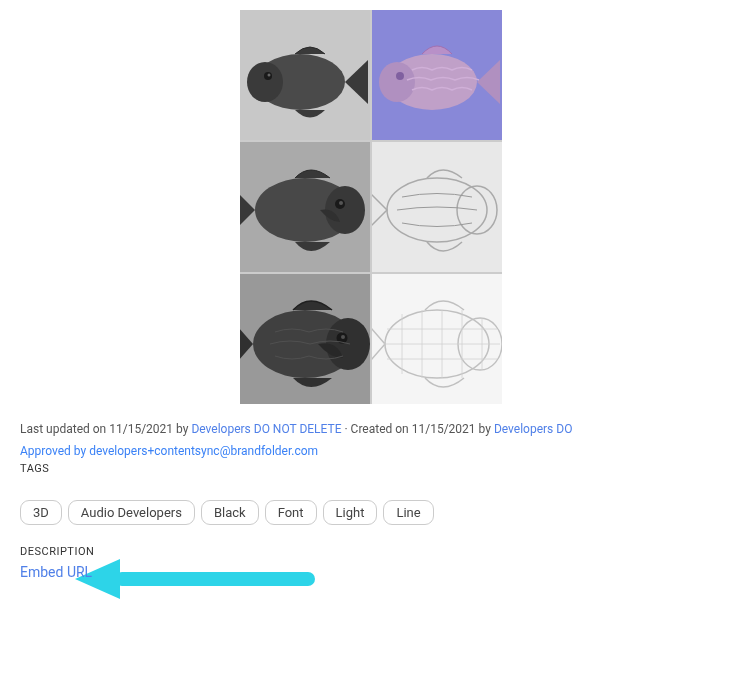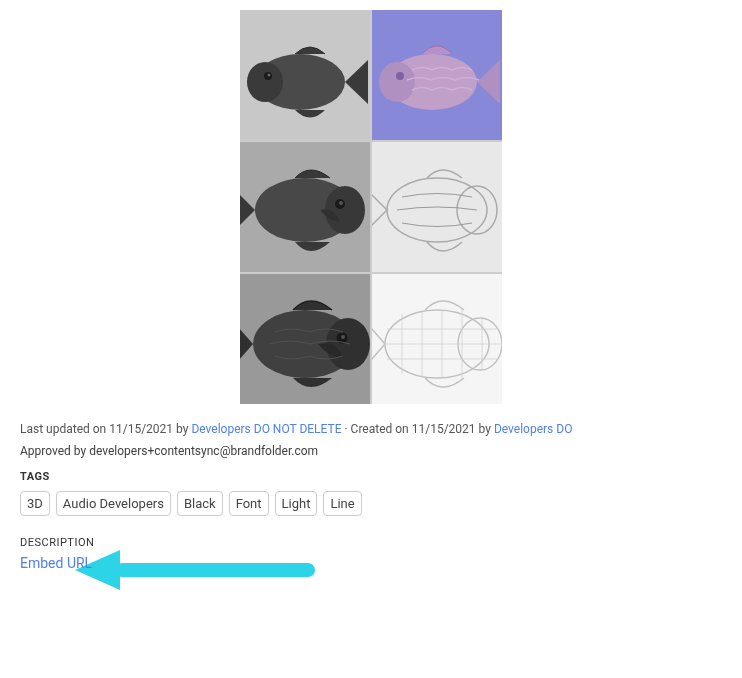--- a/index.html
+++ b/index.html
@@ -98,44 +98,44 @@
       line-height: 1.5;
     }
 
     .last-updated a {
       color: #5080e8;
       text-decoration: none;
     }
 
     .approved-by {
       font-size: 12px;
-      color: #404040;
-      margin-bottom: 12px;
+      color: #3b82f6;
+      margin-bottom: 4px;
     }
 
     
     .tags-label {
       font-size: 11px;
-      font-weight: 700;
+      font-weight: 400;
       color: #333;
       letter-spacing: 0.5px;
-      margin-bottom: 8px;
+      margin-bottom: 25px;
     }
 
     .tags-container {
       display: flex;
       flex-wrap: wrap;
       gap: 6px;
       margin-bottom: 20px;
     }
 
     .tag {
       border: 1px solid #ccc;
-      border-radius: 4px;
-      padding: 4px 6px;
+      border-radius: 9px;
+      padding: 4px 12px;
       font-size: 13px;
       color: #444;
       background: #fff;
       cursor: default;
     }
 
     
     .description-label {
       font-size: 11px;
       font-weight: 400;

